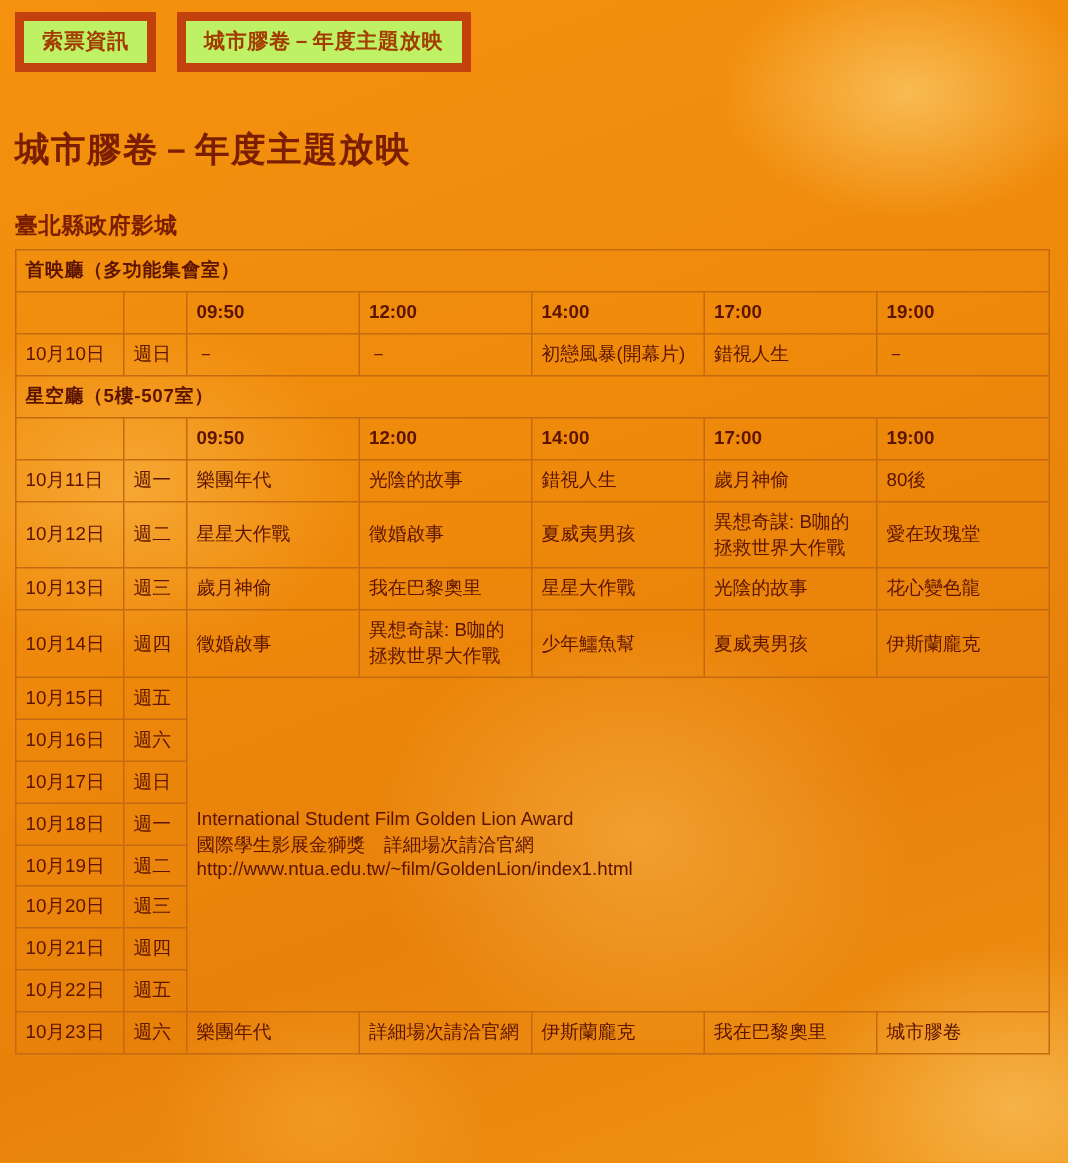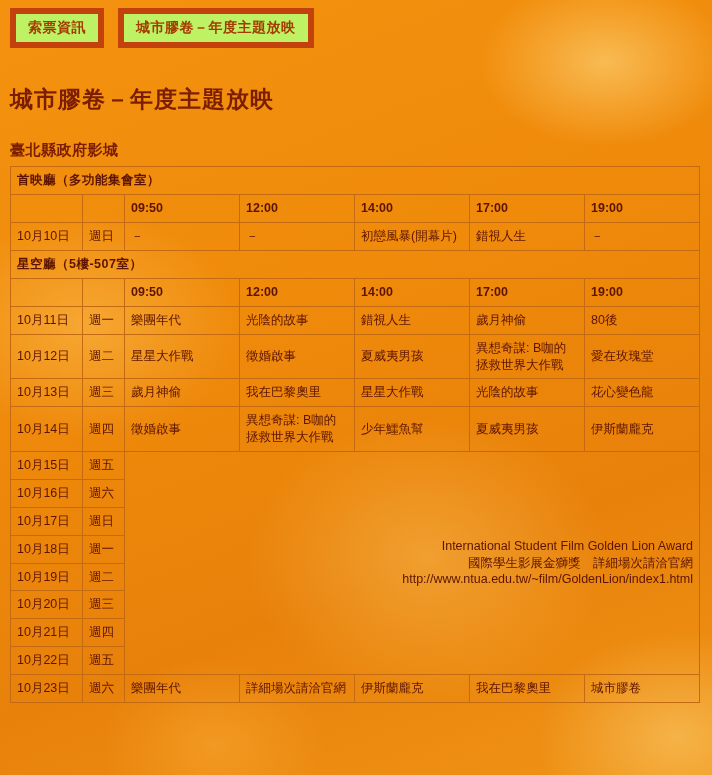--- a/index.html
+++ b/index.html
@@ -76,21 +76,21 @@
     font-weight: bold;
     font-size: 13px;
   }
   td.date, td.dow {
     font-size: 12.5px;
   }
   .c-date { width: 72px; }
   .c-dow  { width: 42px; }
   .c-slot { width: 115px; }
   .notice {
-    text-align: right;
+    text-align: left;
     color: #5c1400;
     font-size: 12.5px;
     line-height: 2.0;
     vertical-align: middle;
   }
   .notice div { white-space: nowrap; }
 </style>
 </head>
 <body>
 

